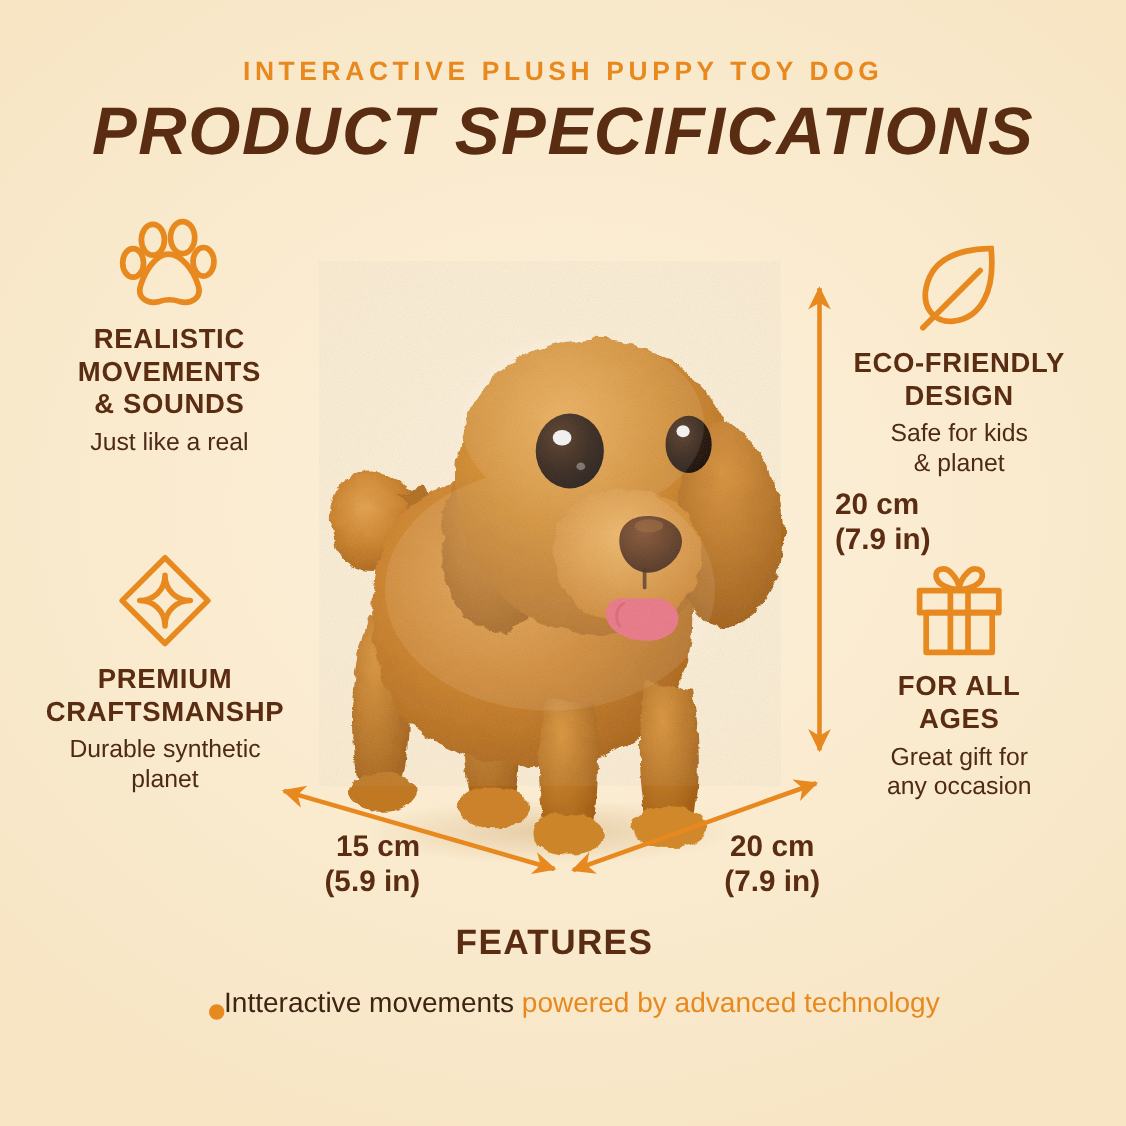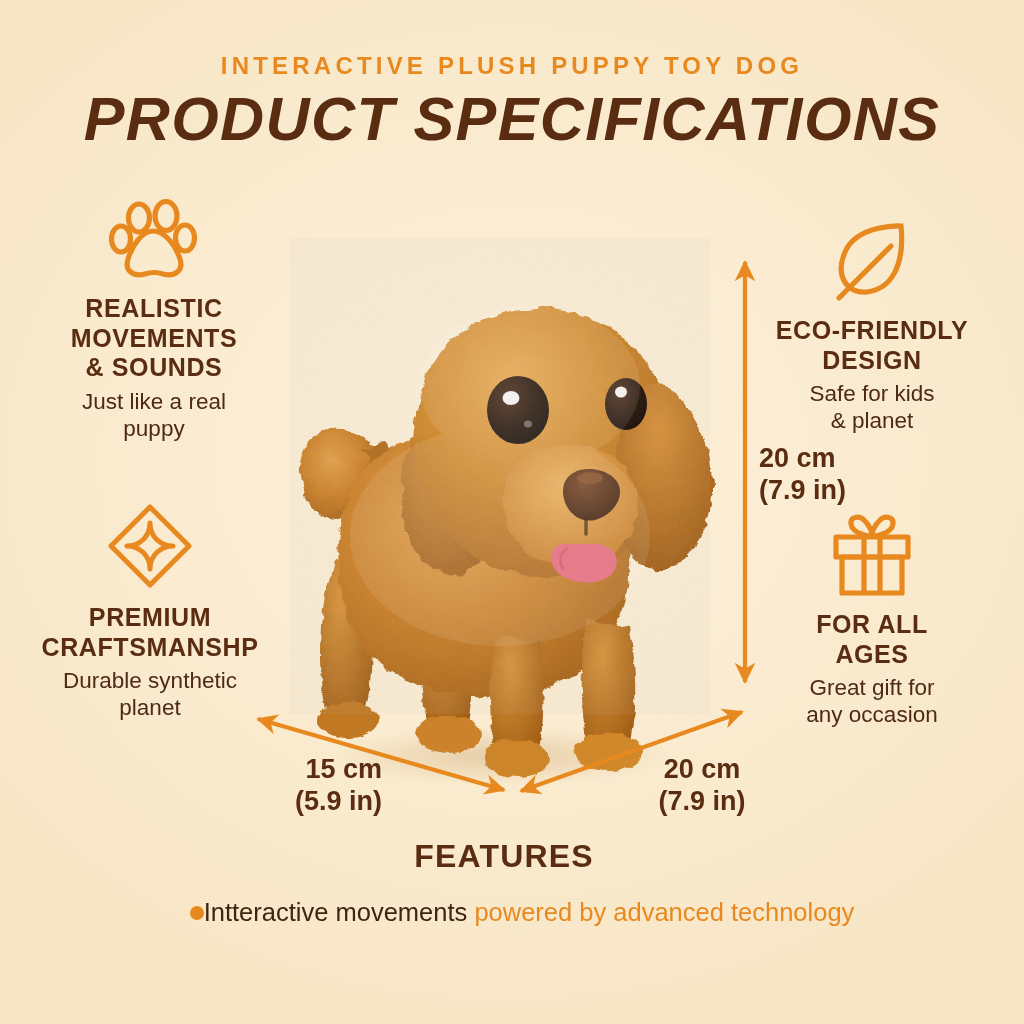--- a/index.html
+++ b/index.html
@@ -46,21 +46,21 @@
   #dim-w{left:232px;top:753px;text-align:right;width:150px;}
   #dim-d{left:627px;top:753px;text-align:center;width:150px;}
 
   
   .feat-head{
     position:absolute;left:0;right:16px;top:838px;text-align:center;
     color:#5a2d12;font-size:32px;font-weight:700;letter-spacing:1.2px;
   }
   .bulletrow{
     position:absolute;left:0;right:0;top:898px;
-    display:flex;align-items:center;justify-content:center;padding-left:20px;
+    display:flex;align-items:flex-end;justify-content:center;padding-left:20px;
   }
   .bullet{width:14px;height:14px;border-radius:50%;background:#e8891f;flex:none;}
   .bullettext{font-size:25.5px;color:#3f2413;white-space:nowrap;}
   .bullettext .hl{color:#e8891f;}
 
   svg{display:block;overflow:visible;}
   .arrowlayer{position:absolute;left:0;top:0;width:1024px;height:1024px;pointer-events:none;}
   .dog{position:absolute;left:268px;top:236px;width:480px;height:570px;}
 </style>
 </head>
@@ -211,21 +211,20 @@
         </g>
       </svg>
     </div>
     <div class="ttl">
       <div>REALISTIC</div>
       <div>MOVEMENTS</div>
       <div>&amp; SOUNDS</div>
     </div>
     <div class="sub">
       <div>Just like a real</div>
-      <div>puppy</div>
     </div>
   </div>
 
   <div class="feat" id="feat-bl">
     <div class="ico">
       <svg width="86" height="86" viewBox="0 0 86 86">
         <g fill="none" stroke="#e8891f" stroke-width="5" stroke-linejoin="round">
           <path d="M43 4 L82 43 L43 82 L4 43 Z"></path>
           <path d="M43 20 C43 34 54 43 66 43 C54 43 43 52 43 66 C43 52 32 43 20 43 C32 43 43 34 43 20 Z"></path>
         </g>

